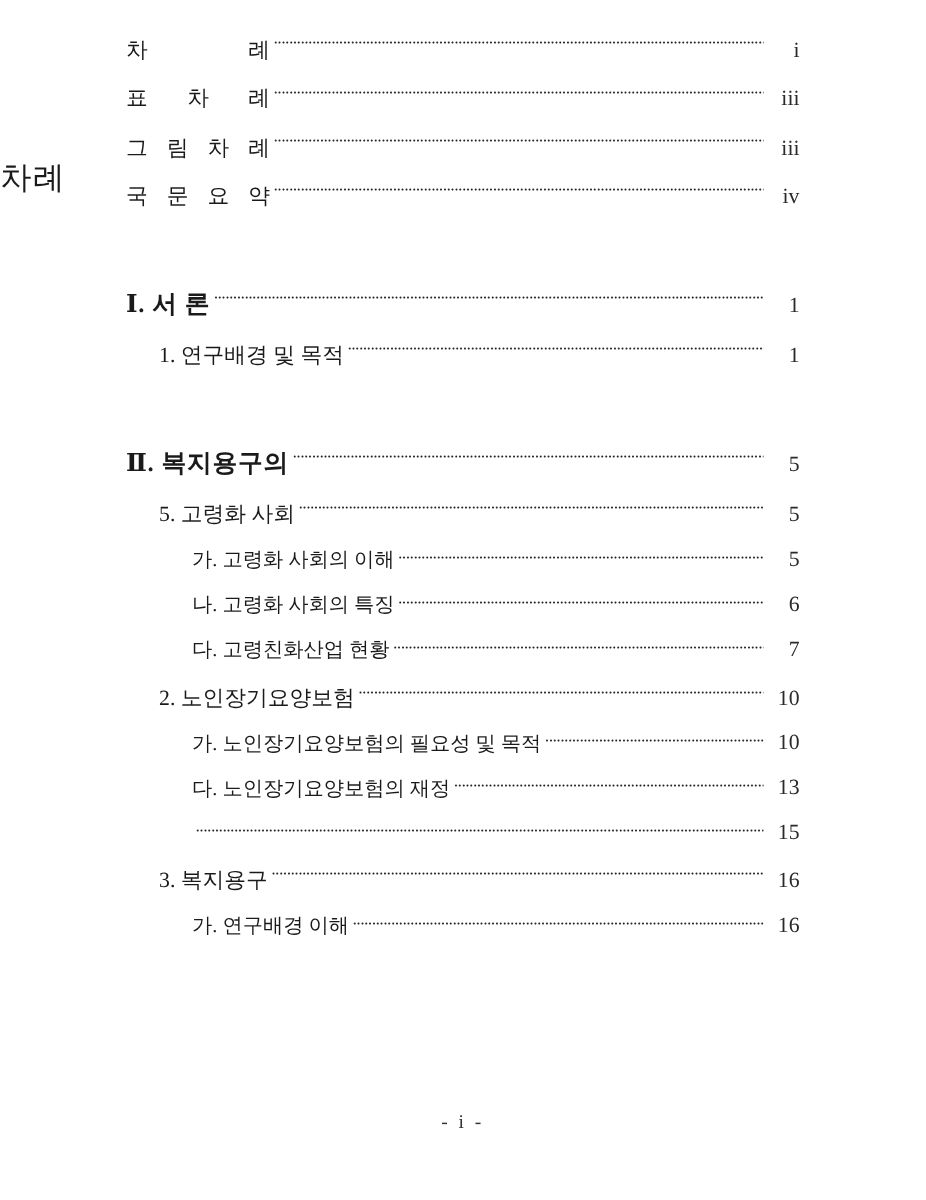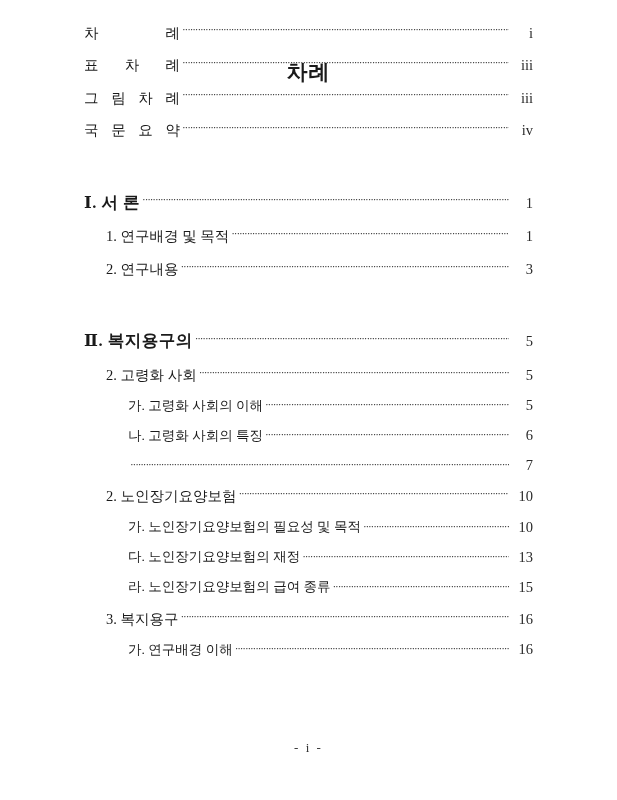--- a/index.html
+++ b/index.html
@@ -24,26 +24,25 @@
 
   .content {
     position: absolute;
     left: 84px;
     top: 0;
     width: 449px;
   }
 
   
   .doc-title {
-    text-align: center;
     font-size: 21px;
-    font-weight: bold;
+    font-weight: normal;
     letter-spacing: 1px;
     margin: 0;
-    padding-top: 62px;
+    padding-top: 108px;
     line-height: 1;
   }
 
   
   .toc-row {
     display: flex;
     align-items: baseline;
     width: 100%;
     white-space: nowrap;
   }
@@ -245,102 +244,95 @@
     </div>
 
     <div class="lvl2">
       <div class="toc-row">
         <span class="toc-label">1. 연구배경 및 목적</span>
         <span class="toc-leader"></span>
         <span class="toc-page">1</span>
       </div>
     </div>
 
+
+    <div class="chapter">
+      <div class="toc-row">
+        <span class="toc-label">Ⅱ. 복지용구의</span>
+        <span class="toc-leader"></span>
+        <span class="toc-page">5</span>
+      </div>
+    </div>
+
     <div class="lvl2">
       <div class="toc-row">
-        <span class="toc-label">2. 연구내용</span>
-        <span class="toc-leader"></span>
-        <span class="toc-page">3</span>
-      </div>
-    </div>
-
-    <div class="chapter">
-      <div class="toc-row">
-        <span class="toc-label">Ⅱ. 복지용구의</span>
+        <span class="toc-label">5. 고령화 사회</span>
         <span class="toc-leader"></span>
         <span class="toc-page">5</span>
       </div>
     </div>
 
+    <div class="lvl3">
+      <div class="toc-row">
+        <span class="toc-label">가. 고령화 사회의 이해</span>
+        <span class="toc-leader"></span>
+        <span class="toc-page">5</span>
+      </div>
+    </div>
+
+    <div class="lvl3">
+      <div class="toc-row">
+        <span class="toc-label">나. 고령화 사회의 특징</span>
+        <span class="toc-leader"></span>
+        <span class="toc-page">6</span>
+      </div>
+    </div>
+
+    <div class="lvl3">
+      <div class="toc-row">
+        <span class="toc-label">다. 고령친화산업 현황</span>
+        <span class="toc-leader"></span>
+        <span class="toc-page">7</span>
+      </div>
+    </div>
+
     <div class="lvl2">
       <div class="toc-row">
-        <span class="toc-label">2. 고령화 사회</span>
-        <span class="toc-leader"></span>
-        <span class="toc-page">5</span>
-      </div>
-    </div>
-
-    <div class="lvl3">
-      <div class="toc-row">
-        <span class="toc-label">가. 고령화 사회의 이해</span>
-        <span class="toc-leader"></span>
-        <span class="toc-page">5</span>
-      </div>
-    </div>
-
-    <div class="lvl3">
-      <div class="toc-row">
-        <span class="toc-label">나. 고령화 사회의 특징</span>
-        <span class="toc-leader"></span>
-        <span class="toc-page">6</span>
-      </div>
-    </div>
-
-    <div class="lvl3">
-      <div class="toc-row">
-        <span class="toc-leader"></span>
-        <span class="toc-page">7</span>
+        <span class="toc-label">2. 노인장기요양보험</span>
+        <span class="toc-leader"></span>
+        <span class="toc-page">10</span>
+      </div>
+    </div>
+
+    <div class="lvl3">
+      <div class="toc-row">
+        <span class="toc-label">가. 노인장기요양보험의 필요성 및 목적</span>
+        <span class="toc-leader"></span>
+        <span class="toc-page">10</span>
+      </div>
+    </div>
+
+
+    <div class="lvl3">
+      <div class="toc-row">
+        <span class="toc-label">다. 노인장기요양보험의 재정</span>
+        <span class="toc-leader"></span>
+        <span class="toc-page">13</span>
+      </div>
+    </div>
+
+    <div class="lvl3">
+      <div class="toc-row">
+        <span class="toc-leader"></span>
+        <span class="toc-page">15</span>
       </div>
     </div>
 
     <div class="lvl2">
       <div class="toc-row">
-        <span class="toc-label">2. 노인장기요양보험</span>
-        <span class="toc-leader"></span>
-        <span class="toc-page">10</span>
-      </div>
-    </div>
-
-    <div class="lvl3">
-      <div class="toc-row">
-        <span class="toc-label">가. 노인장기요양보험의 필요성 및 목적</span>
-        <span class="toc-leader"></span>
-        <span class="toc-page">10</span>
-      </div>
-    </div>
-
-
-    <div class="lvl3">
-      <div class="toc-row">
-        <span class="toc-label">다. 노인장기요양보험의 재정</span>
-        <span class="toc-leader"></span>
-        <span class="toc-page">13</span>
-      </div>
-    </div>
-
-    <div class="lvl3">
-      <div class="toc-row">
-        <span class="toc-label">라. 노인장기요양보험의 급여 종류</span>
-        <span class="toc-leader"></span>
-        <span class="toc-page">15</span>
-      </div>
-    </div>
-
-    <div class="lvl2">
-      <div class="toc-row">
         <span class="toc-label">3. 복지용구</span>
         <span class="toc-leader"></span>
         <span class="toc-page">16</span>
       </div>
     </div>
 
     <div class="lvl3">
       <div class="toc-row">
         <span class="toc-label">가. 연구배경 이해</span>
         <span class="toc-leader"></span>

